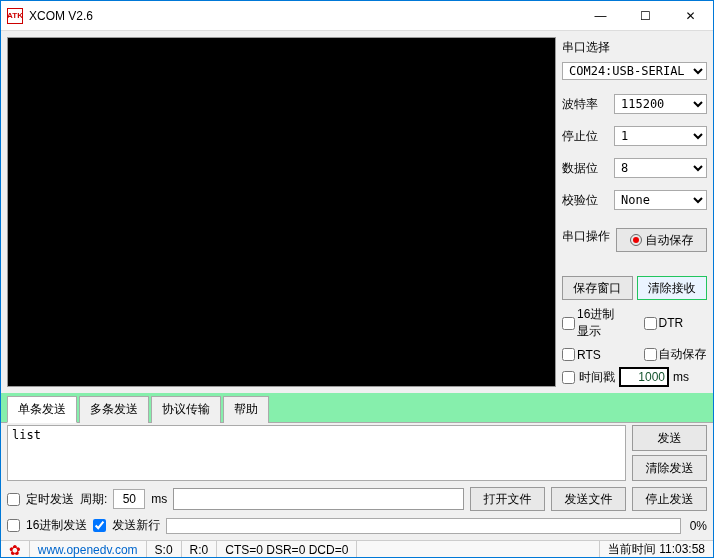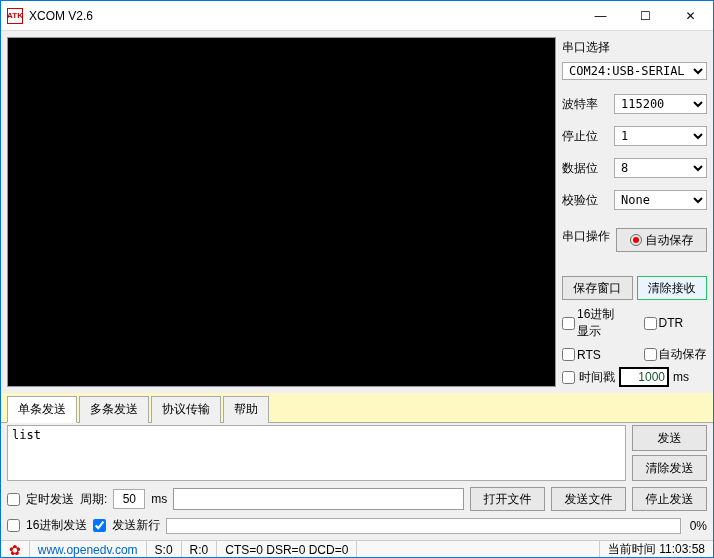--- a/index.html
+++ b/index.html
@@ -21,21 +21,21 @@
 .rec::after { content: ""; width: 6px; height: 6px; background: #e00; border-radius: 50%; }
 .btnrow { display: flex; gap: 4px; margin-top: 20px; }
 .btn { height: 24px; border: 1px solid #999; background: #e8e8e8; padding: 0 6px; cursor: pointer; display: flex; align-items: center; justify-content: center; font-size: 12px; }
 .btn.full { flex: 1; }
 .btn.blue { border: 1px solid #22c55e; background: #eaf4ff; }
 .chkrow { display: flex; align-items: center; gap: 18px; margin-top: 2px; }
 .chkrow .half { display: flex; align-items: center; gap: 2px; width: 50%; }
 .chkrow input[type=checkbox] { width: 13px; height: 13px; }
 .tsrow { display: flex; align-items: center; gap: 4px; }
 .tsrow input.tsinput { width: 50px; height: 20px; border: 2px solid #000000; color: #14532d; text-align: right; padding-right: 2px; }
-.tabs { display: flex; border-bottom: 1px solid #aaa; padding: 2px 6px 0 6px; background: #fef9c3; }
+.tabs { display: flex; border-bottom: 1px solid #aaa; padding: 2px 6px 0 6px; background: #86efac; }
 .tab { padding: 4px 10px; border: 1px solid #aaa; border-bottom: none; background: #f0f0f0; margin-right: 2px; cursor: pointer; position: relative; top: 1px; }
 .tab.active { background: #fff; border-bottom: 1px solid #fff; }
 .sendarea { display: flex; padding: 2px 6px; gap: 6px; background: #f0f0f0; height: 80px; }
 .sendinput { flex: 1; border: 1px solid #aaa; background: #fff; padding: 2px 4px; font-family: "SimSun", monospace; resize: none; }
 .sendbtns { width: 75px; display: flex; flex-direction: column; gap: 2px; }
 .sendbtns .btn { width: 100%; height: 26px; }
 .bottomrow1 { display: flex; align-items: center; padding: 4px 6px; gap: 6px; }
 .bottomrow1 .period { width: 32px; height: 20px; border: 1px solid #aaa; text-align: center; }
 .bottomrow1 .pathinput { flex: 1; height: 22px; border: 1px solid #999; background: #fff; }
 .bottomrow1 .btn { width: 75px; }

